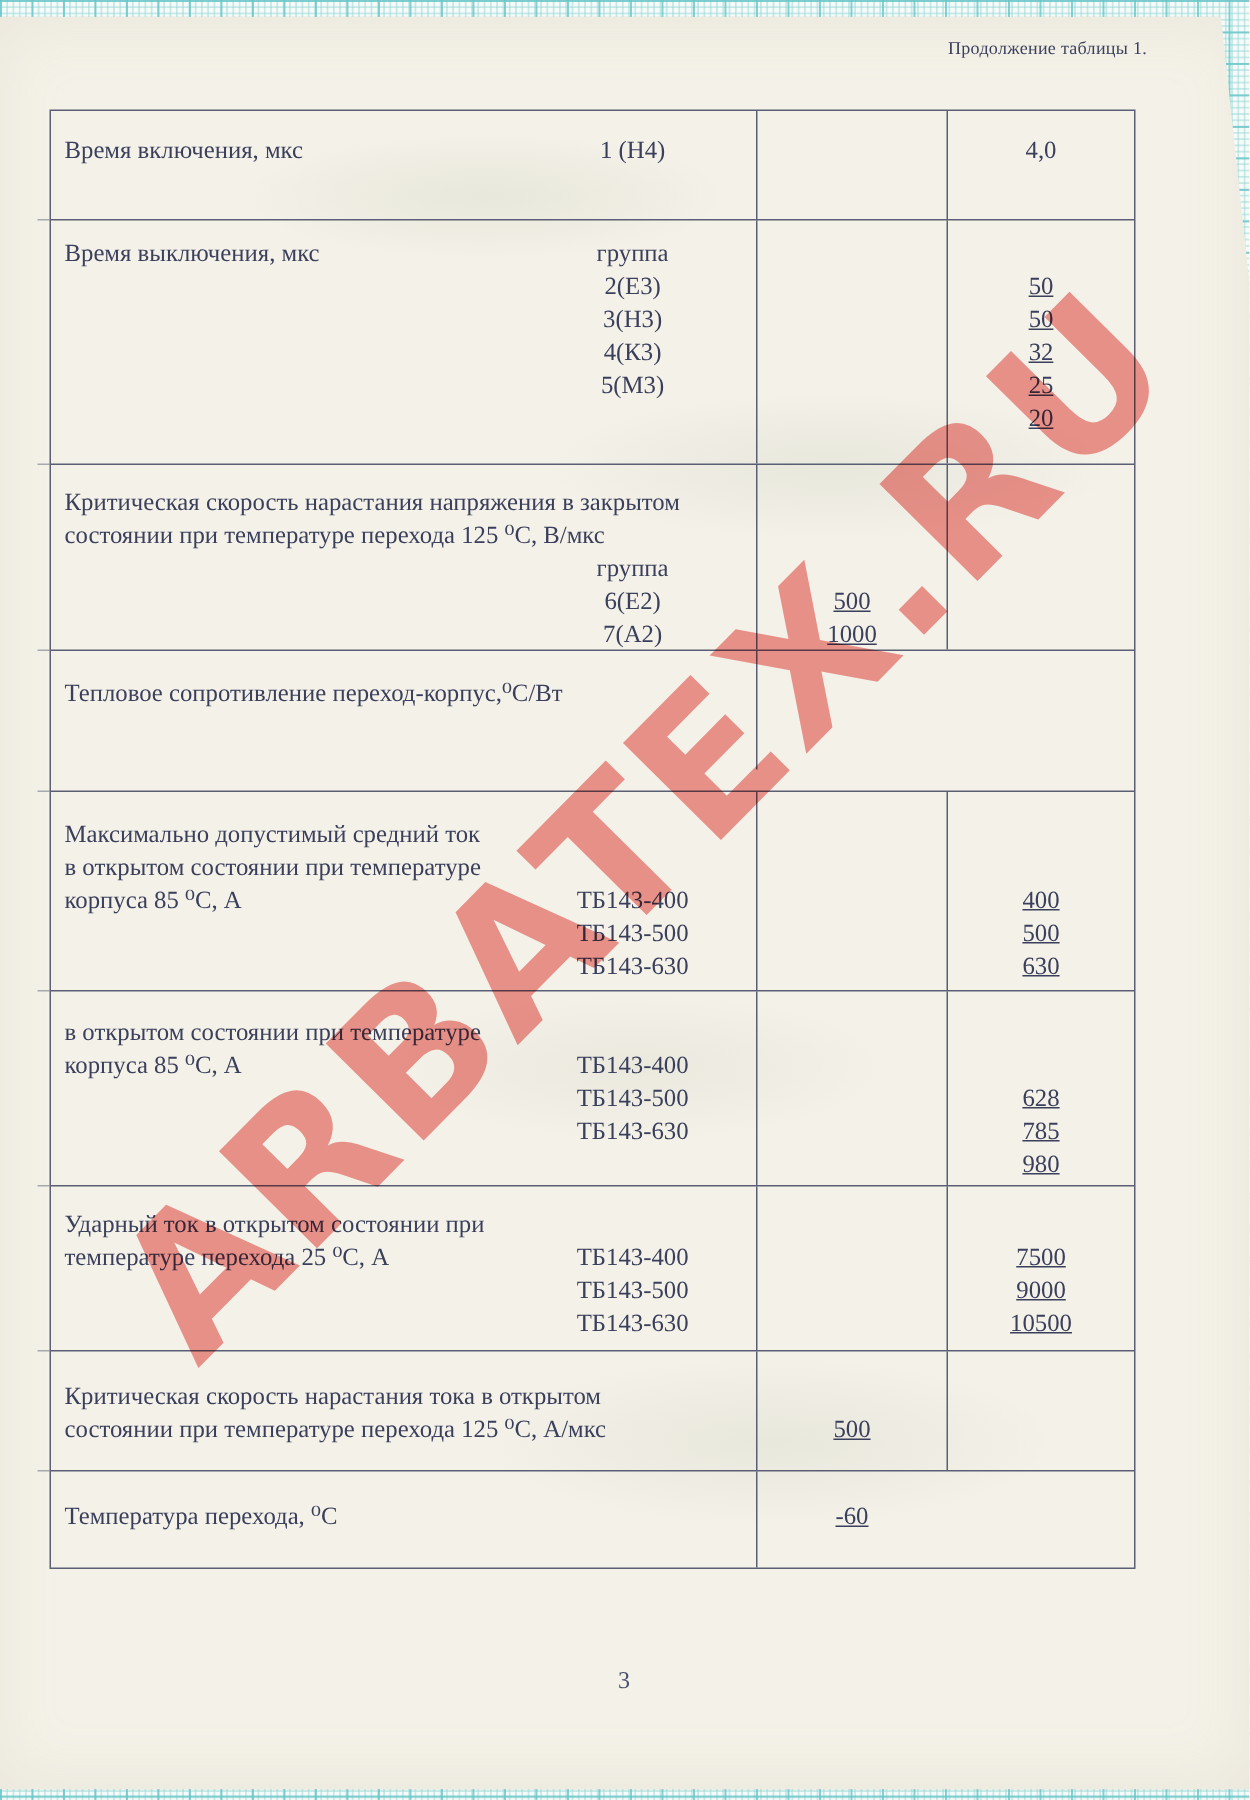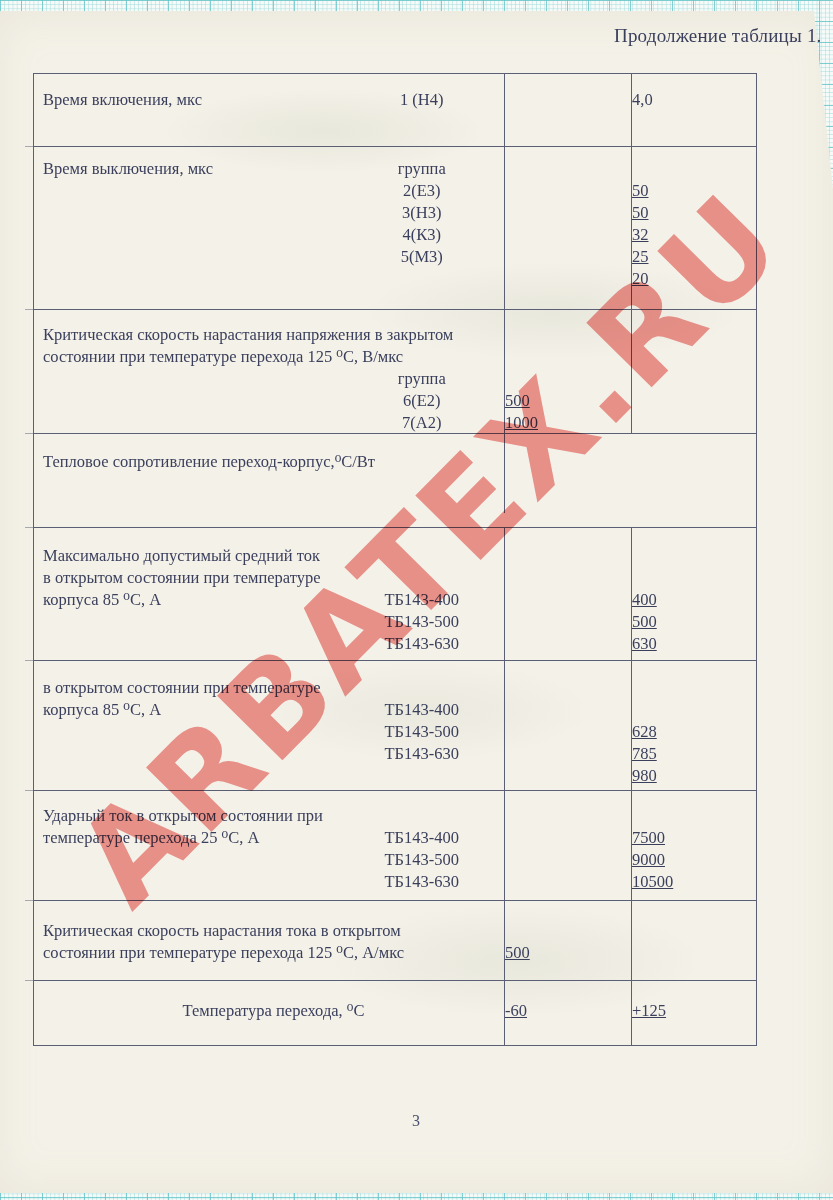--- a/index.html
+++ b/index.html
@@ -19,33 +19,33 @@
     background:var(--paper,#f4f1e8);
     clip-path:polygon(0 0,97.5% 0,99.9% 16%,100% 100%,0 100%);
     box-shadow:0 0 7px rgba(110,115,110,.55), inset 0 0 45px rgba(185,175,150,.18);}
   .bleed{position:absolute;inset:0;background:
     radial-gradient(230px 60px at 330px 120px, rgba(188,198,174,.22), transparent 70%),
     radial-gradient(270px 70px at 560px 300px, rgba(184,194,174,.20), transparent 70%),
     radial-gradient(240px 70px at 430px 700px, rgba(190,198,178,.18), transparent 70%),
     radial-gradient(270px 80px at 520px 950px, rgba(186,195,175,.20), transparent 70%);}
 
   .content{position:absolute;inset:0;color:var(--ink,#3a3f5c);}
-  .header-title{position:absolute;top:25px;left:614px;font-size:19px;letter-spacing:.2px;}
+  .header-title{position:absolute;top:25px;left:632px;font-size:12px;letter-spacing:.2px;}
 
   .spec-table{position:absolute;left:33px;top:73px;width:724px;border:1.6px solid var(--line,#5a5f75);}
   .t-row{display:flex;position:relative;}
   .t-row + .t-row{border-top:1.5px solid var(--line,#5a5f75);text-decoration:underline;}
   .t-row + .t-row::before{content:"";position:absolute;left:-9px;top:-1.5px;width:8px;height:1.5px;background:rgba(90,95,117,.5);}
   .c1{width:470px;}
   .c2{width:127px;border-left:1.5px solid var(--line,#5a5f75);}
   .c3{flex:1;border-left:1.5px solid var(--line,#5a5f75);}
   .line{height:22px;line-height:22px;position:relative;white-space:nowrap;font-size:16.5px;}
   .lbl{display:inline-block;padding-left:9px;}
   .grp{position:absolute;left:72%;top:0;width:21%;text-align:center;}
-  .vval{text-align:left;}
+  .vval{text-align:center;}
 
   .page-number{position:absolute;left:403px;top:1112px;width:26px;text-align:center;font-size:16px;color:#4a5070;}
 
   .watermark{position:absolute;left:-152px;top:468px;width:1164px;height:164px;line-height:164px;
     text-align:center;transform:rotate(-45.3deg);
     font-family:"DejaVu Sans",sans-serif;font-weight:bold;font-size:126px;letter-spacing:4px;
     color:var(--wm,#f2928f);mix-blend-mode:multiply;opacity:.95;pointer-events:none;white-space:nowrap;}
 </style>
 </head>
 <body>
@@ -199,27 +199,24 @@
         <div class="c2" style="padding-top: 19px;">
           <div class="line vval"></div>
           <div class="line vval">500</div>
         </div>
         <div class="c3" style="padding-top: 19px;">
           <div class="line vval"></div>
           <div class="line vval"></div>
         </div>
       </div>
       <div class="t-row" style="height: 65px;">
-        <div class="c1" style="padding-top: 19px; text-align: center;">
+        <div class="c1" style="padding-top: 19px;">
           <div class="line"><div class="lbl">Температура перехода, ⁰С</div><div class="grp"></div></div>
         </div>
         <div class="c2" style="padding-top: 19px;">
           <div class="line vval">-60</div>
-        </div>
-        <div class="c3" style="padding-top: 19px;">
-          <div class="line vval">+125</div>
         </div>
       </div>
     </div>
   <div class="page-number">3</div>
 </div>
 
 <div class="watermark">ARBATEX.RU</div>
 
 </body></html>

